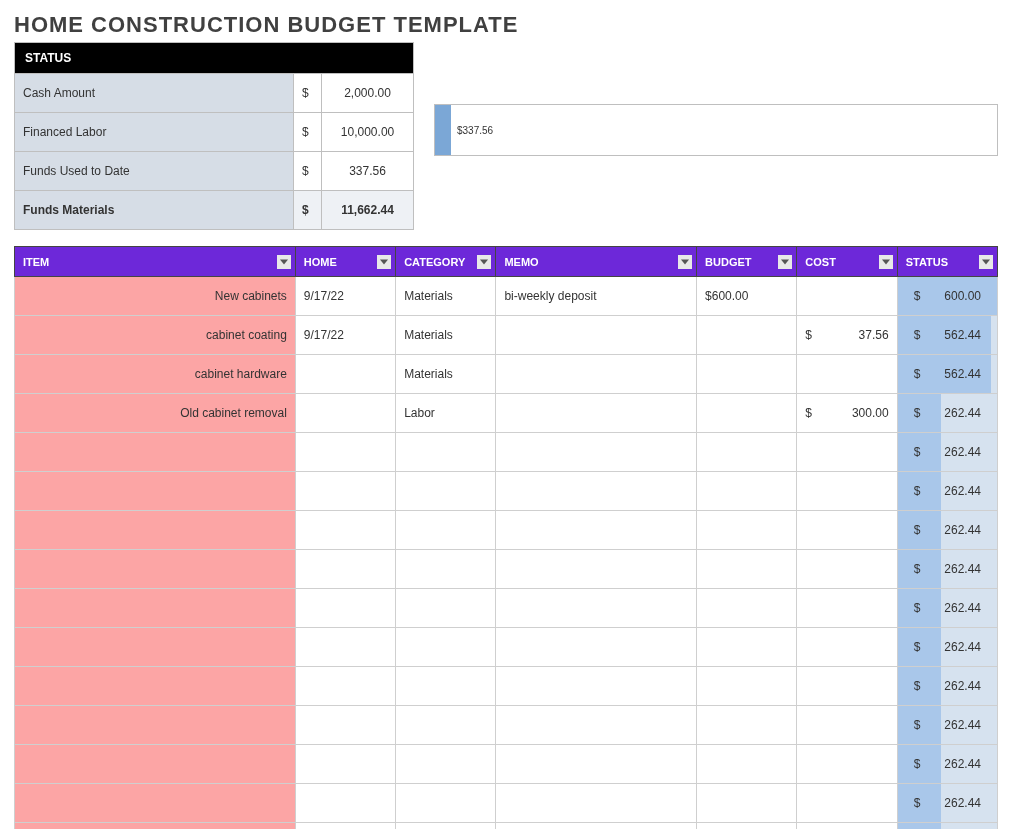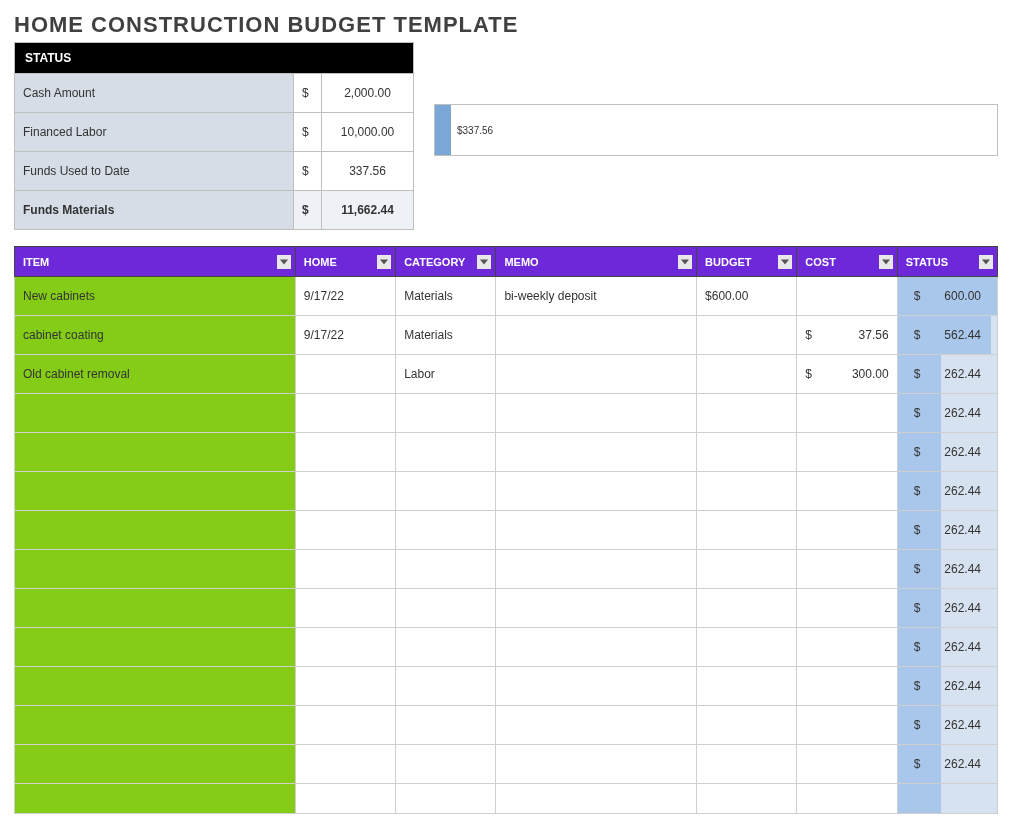--- a/index.html
+++ b/index.html
@@ -92,21 +92,21 @@
     height: 30px;
   }
   .items-table tbody td {
     border: 1px solid #cfcfcf;
     padding: 6px 8px;
     height: 30px;
     font-size: 12px;
     vertical-align: middle;
   }
   .col-item { width: 280px; background: #d6dde6; }
-  .items-table tbody td.col-item { background: #84cc16; }
+  .items-table tbody td.col-item { background: #fca5a5; text-align: right; }
   .col-memo { width: 200px; }
 
   .filter-icon {
     position: absolute;
     right: 4px;
     top: 50%;
     transform: translateY(-50%);
     width: 14px;
     height: 14px;
     background: #e8e8e8;
@@ -259,20 +259,35 @@
         </td>
         <td class="balance-cell">
           <div class="fill" style="width:94%"></div>
           <div class="content">
             <span class="cur">$</span>
             <span class="num">562.44</span>
           </div>
         </td>
       </tr>
       <tr>
+        <td class="col-item">cabinet hardware</td>
+        <td></td>
+        <td>Materials</td>
+        <td class="col-memo"></td>
+        <td></td>
+        <td></td>
+        <td class="balance-cell">
+          <div class="fill" style="width:94%"></div>
+          <div class="content">
+            <span class="cur">$</span>
+            <span class="num">562.44</span>
+          </div>
+        </td>
+      </tr>
+      <tr>
         <td class="col-item">Old cabinet removal</td>
         <td></td>
         <td>Labor</td>
         <td class="col-memo"></td>
         <td></td>
         <td>
           <div style="display:flex;justify-content:space-between;">
             <span>$</span>
             <span>300.00</span>
           </div>

